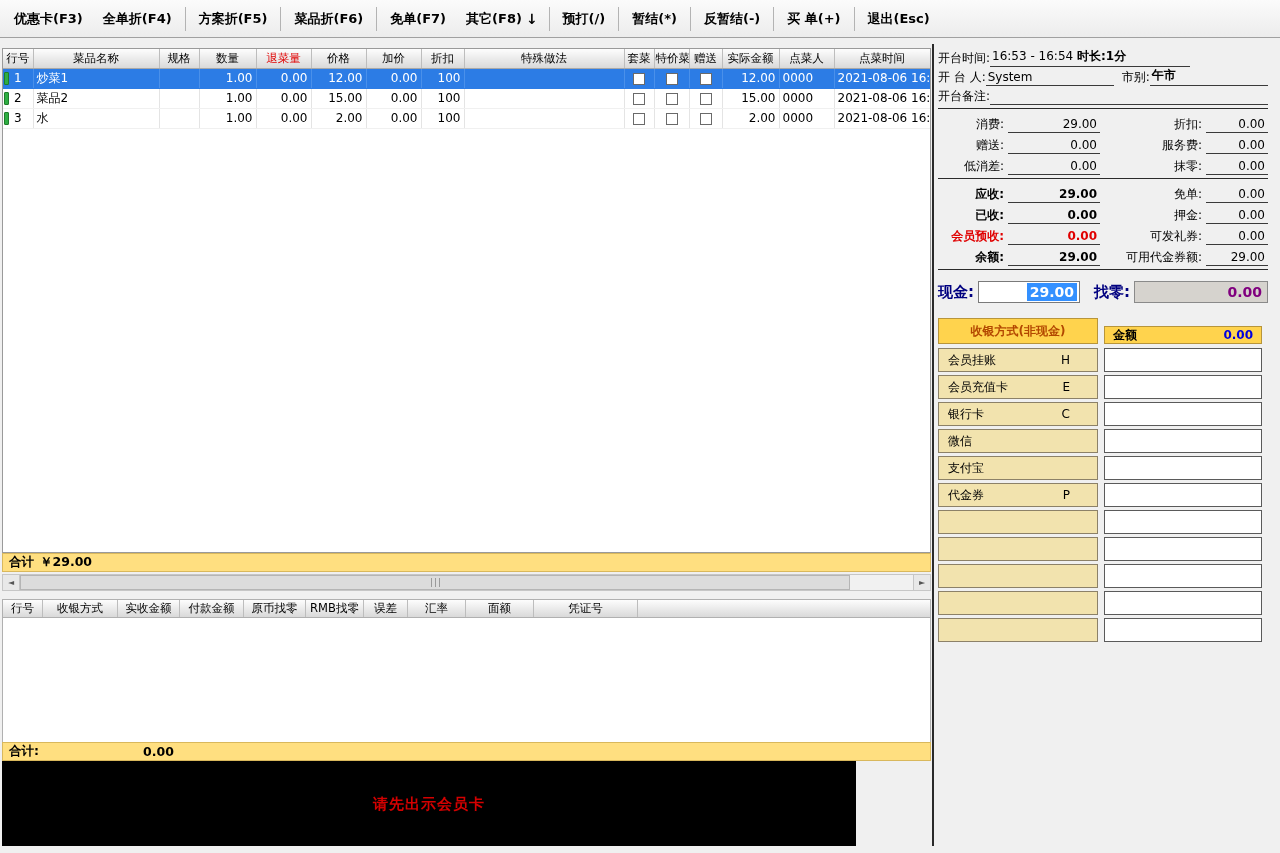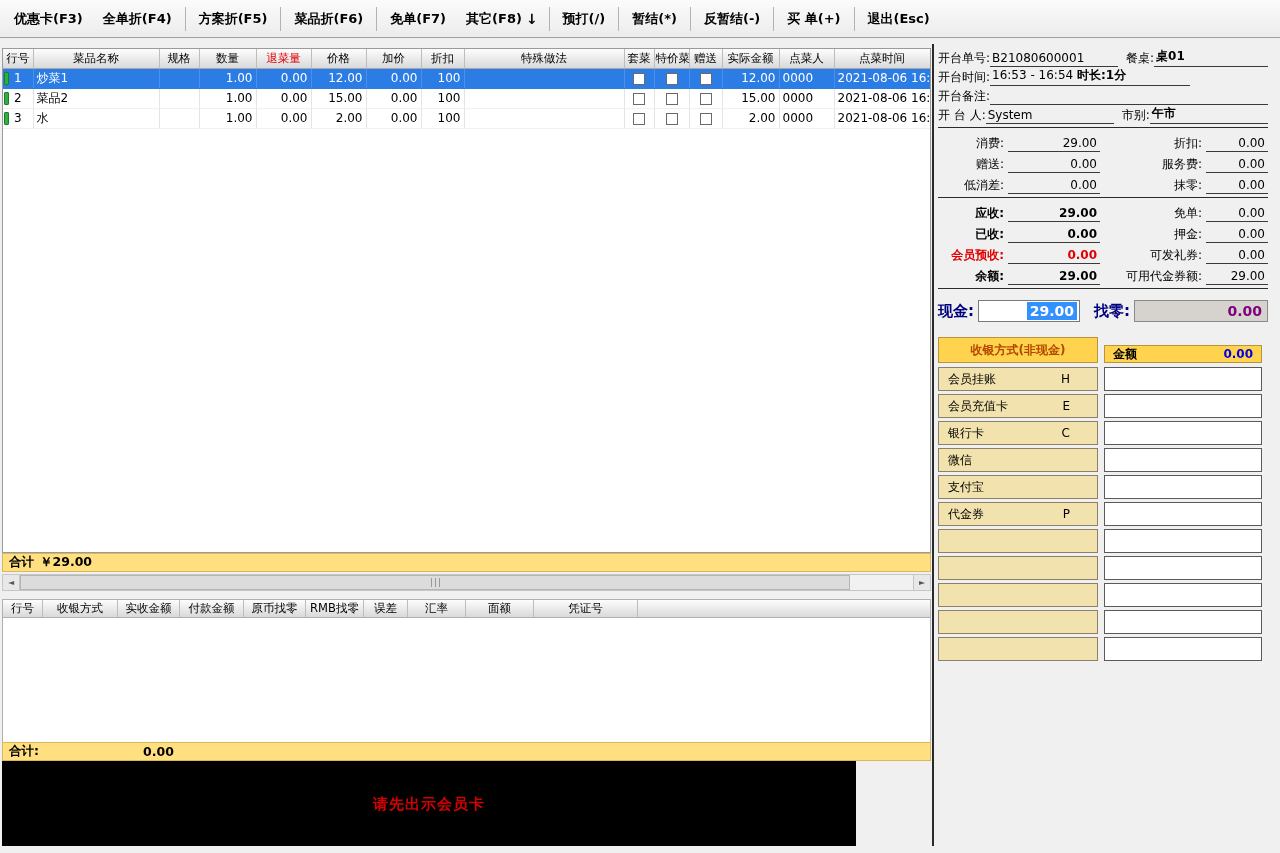--- a/index.html
+++ b/index.html
@@ -319,41 +319,35 @@
 
 <div class="bottom-area">
   <div class="notice">请先出示会员卡</div>
 </div>
 
 <div class="vdivider"></div>
 
 <div class="panel">
 
   <div class="info-row">
-    <span class="lbl">开台单号:</span>
-    <span class="val" style="width:128px">B21080600001</span>
-    <span class="lbl" style="margin-left:8px">餐桌:</span>
-    <span class="val b" style="flex:1">桌01</span>
-  </div>
-  <div class="info-row">
     <span class="lbl">开台时间:</span>
     <span class="val" style="width:200px">
       <span>16:53 - 16:54</span>
       <span class="b">时长:1分</span>
     </span>
   </div>
   <div class="info-row">
-    <span class="lbl">开台备注:</span>
-    <span class="val" style="flex:1"></span>
-  </div>
-  <div class="info-row">
     <span class="lbl">开 台 人:</span>
     <span class="val" style="width:128px">System</span>
     <span class="lbl" style="margin-left:8px">市别:</span>
     <span class="val b" style="flex:1">午市</span>
+  </div>
+  <div class="info-row">
+    <span class="lbl">开台备注:</span>
+    <span class="val" style="flex:1"></span>
   </div>
 
   <div class="hline"></div>
 
   <div class="srow">
     <span class="sl1">消费:</span>
     <span class="sv1">29.00</span>
     <span class="sl2">折扣:</span>
     <span class="sv2">0.00</span>
   </div>

